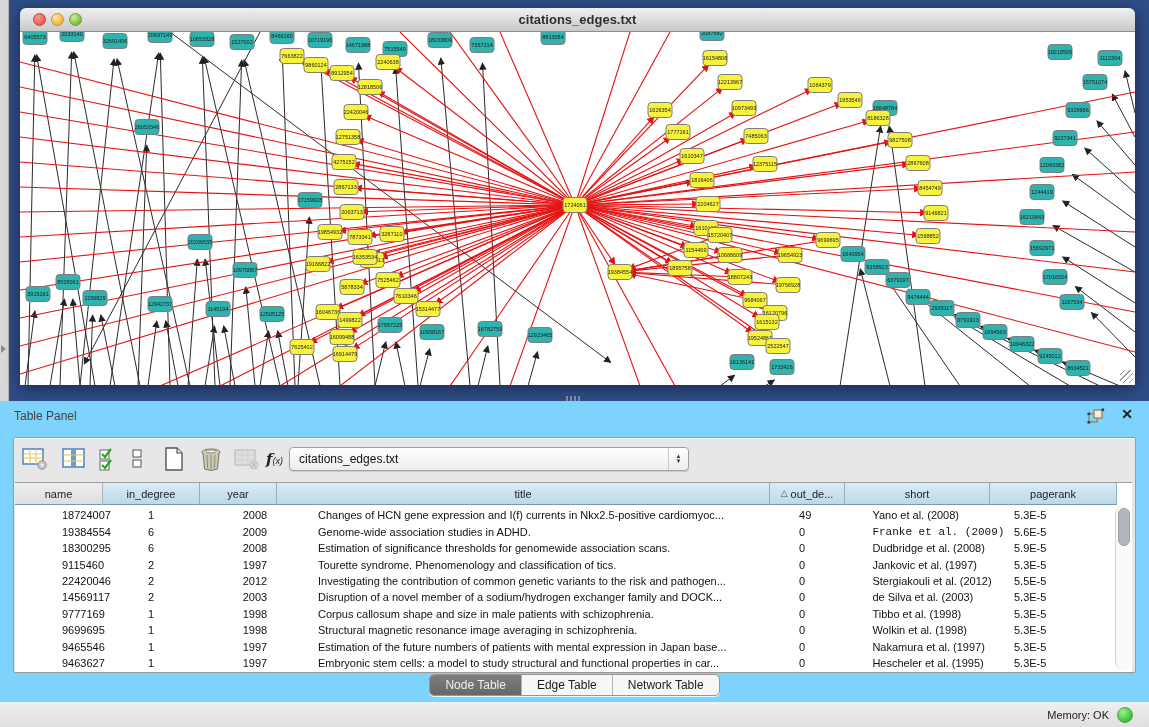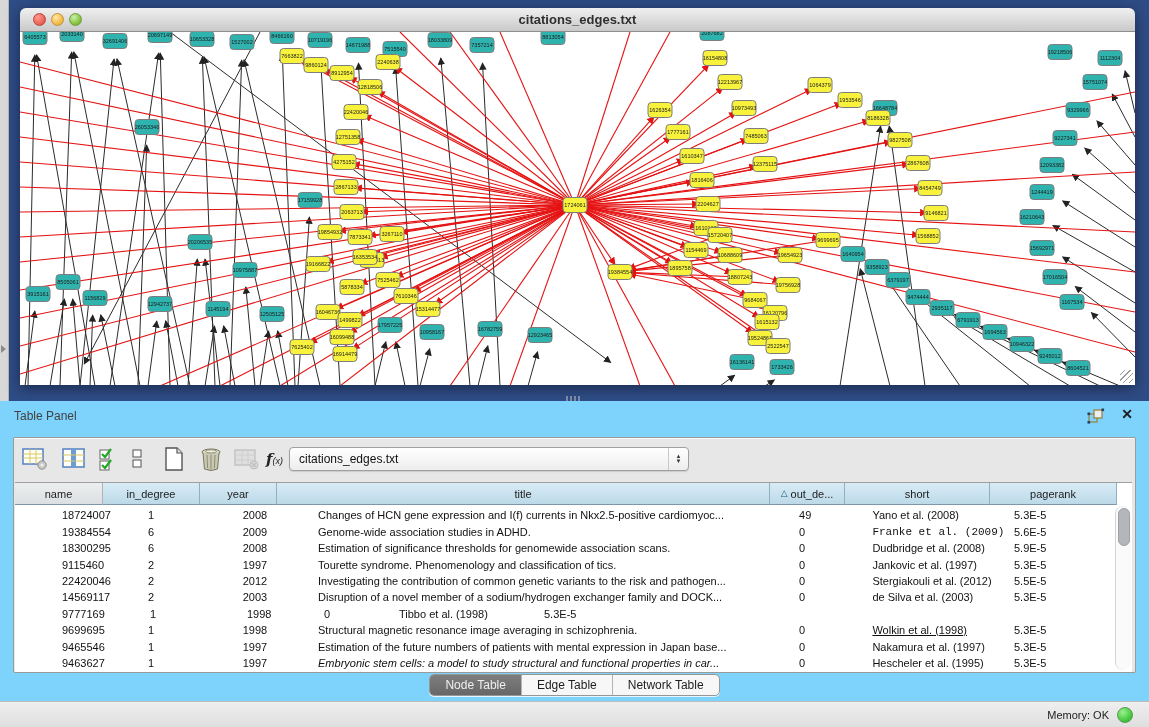--- a/index.html
+++ b/index.html
@@ -889,47 +889,48 @@
             <div class="td" style="width: 77px;">2003</div>
             <div class="td" style="width: 493px;">Disruption of a novel member of a sodium/hydrogen exchanger family and DOCK...</div>
             <div class="td" style="width: 75px;">0</div>
             <div class="td" style="width: 145px;">de Silva et al. (2003)</div>
             <div class="td" style="width: 127px;">5.3E-5</div>
           </div>
           <div class="tr">
             <div class="td" style="width: 88px;">9777169</div>
             <div class="td" style="width: 97px;">1</div>
             <div class="td" style="width: 77px;">1998</div>
+            <div class="td" style="width: 493px;">Corpus callosum shape and size in male patients with schizophrenia.</div>
             <div class="td" style="width: 75px;">0</div>
             <div class="td" style="width: 145px;">Tibbo et al. (1998)</div>
             <div class="td" style="width: 127px;">5.3E-5</div>
           </div>
           <div class="tr">
             <div class="td" style="width: 88px;">9699695</div>
             <div class="td" style="width: 97px;">1</div>
             <div class="td" style="width: 77px;">1998</div>
             <div class="td" style="width: 493px;">Structural magnetic resonance image averaging in schizophrenia.</div>
             <div class="td" style="width: 75px;">0</div>
-            <div class="td" style="width: 145px; text-decoration: underline;">Wolkin et al. (1998)</div>
+            <div class="td" style="width: 145px;">Wolkin et al. (1998)</div>
             <div class="td" style="width: 127px;">5.3E-5</div>
           </div>
           <div class="tr">
             <div class="td" style="width: 88px;">9465546</div>
             <div class="td" style="width: 97px;">1</div>
             <div class="td" style="width: 77px;">1997</div>
             <div class="td" style="width: 493px;">Estimation of the future numbers of patients with mental expression in Japan base...</div>
             <div class="td" style="width: 75px;">0</div>
             <div class="td" style="width: 145px;">Nakamura et al. (1997)</div>
             <div class="td" style="width: 127px;">5.3E-5</div>
           </div>
           <div class="tr">
             <div class="td" style="width: 88px;">9463627</div>
             <div class="td" style="width: 97px;">1</div>
             <div class="td" style="width: 77px;">1997</div>
-            <div class="td" style="width: 493px; font-style: italic;">Embryonic stem cells: a model to study structural and functional properties in car...</div>
+            <div class="td" style="width: 493px;">Embryonic stem cells: a model to study structural and functional properties in car...</div>
             <div class="td" style="width: 75px;">0</div>
             <div class="td" style="width: 145px;">Hescheler et al. (1995)</div>
             <div class="td" style="width: 127px;">5.3E-5</div>
           </div>
         </div>
       <div id="vscroll">
         <div id="vthumb"></div>
       </div>
     </div>
   </div>

